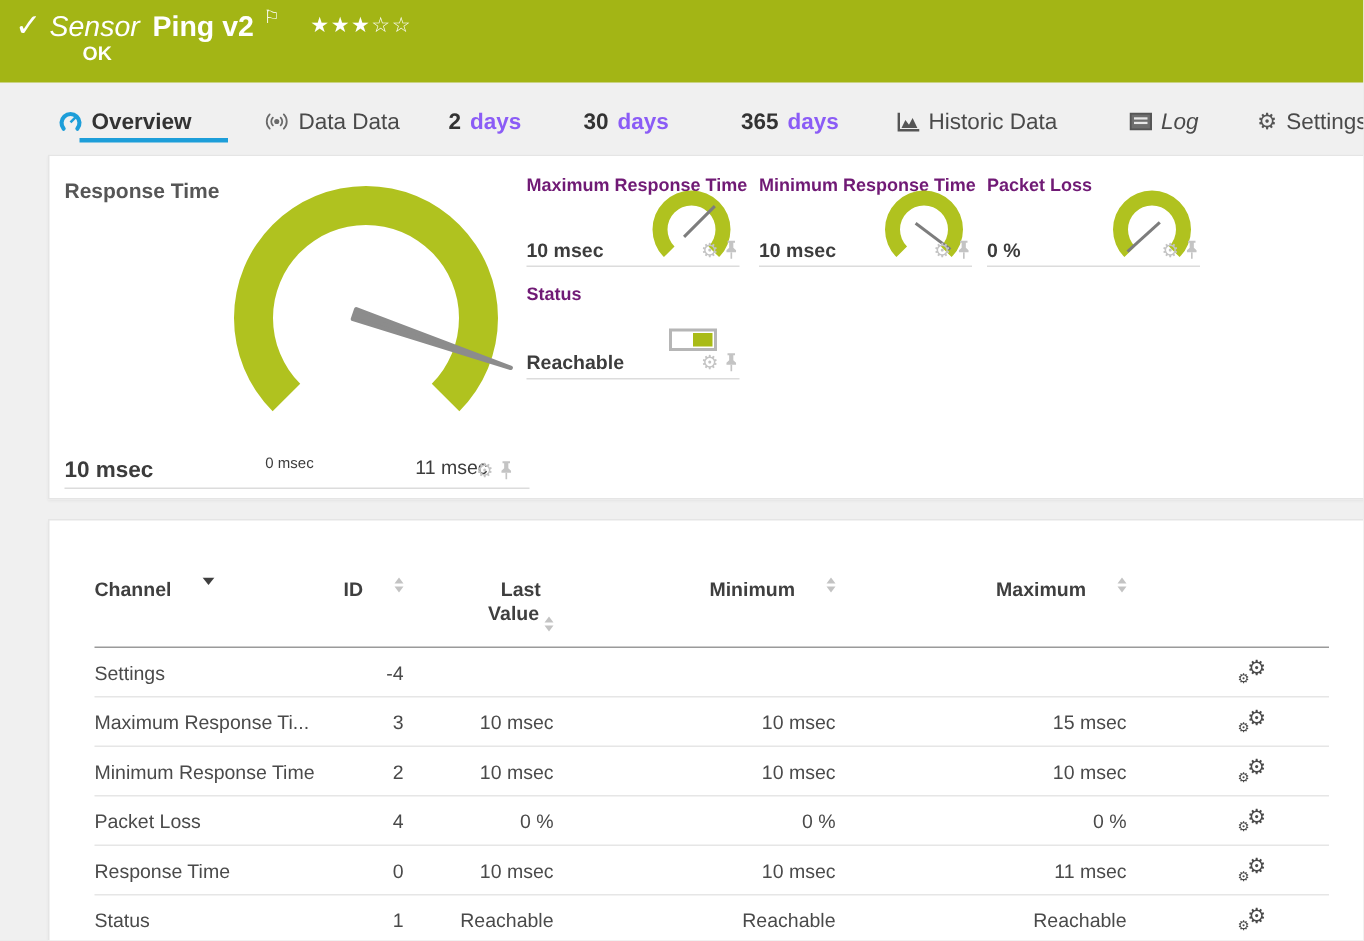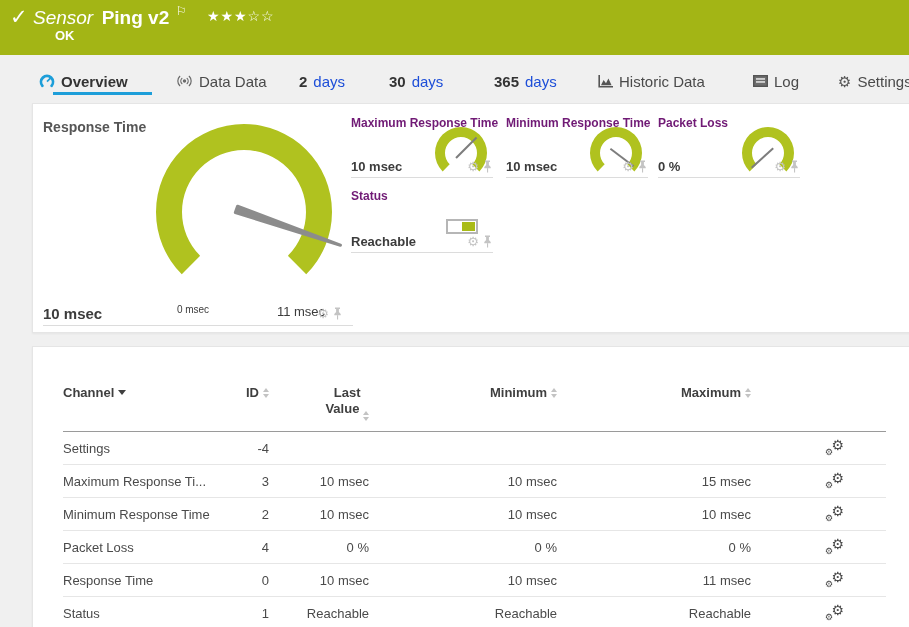--- a/index.html
+++ b/index.html
@@ -15,21 +15,21 @@
   .sensor-name { font-size:19px; font-weight:bold; margin-left:4px; }
   .flag-icon { font-size:12px; vertical-align:9px; margin-left:2px; }
   .stars { margin-left:16px; font-size:14px; letter-spacing:1px; vertical-align:3px; }
   .status-ok { position:absolute; left:55px; top:28px; font-size:13px; font-weight:bold; }
 
   
   .tabbar { position:absolute; left:0; top:55px; width:909px; height:48px; }
   .tab { position:absolute; top:14px; height:24px; display:flex; align-items:center; gap:6px;
          font-size:15px; color:#4a4a4a; cursor:pointer; white-space:nowrap; }
   .tab .num { font-weight:bold; color:#333; }
-  .tab .unit { color:#1d4ed8; }
+  .tab .unit { color:#8b5cf6;font-weight:bold; }
   .tab-underline { position:absolute; left:53px; top:37px; width:99px; height:3px; background:#1d9ed9; }
   .tab-gear-glyph { font-size:15px; color:#555; line-height:1; }
 
   
   .panel { position:absolute; background:#fff; border:1px solid #e5e5e5; box-shadow:0 1px 2px rgba(0,0,0,0.05); }
   .panel-overview { left:32px; top:103px; width:885px; height:230px; }
   .panel-table { left:32px; top:346px; width:885px; height:300px; }
 
   
   .primary-block { position:absolute; left:10px; top:10px; width:310px; height:212px; border-bottom:1px solid #dcdcdc; }
@@ -55,21 +55,21 @@
   .table-inner { padding:38px 30px 0 30px; }
   .thead { display:flex; align-items:flex-start; border-bottom:1px solid #9a9a9a; padding-bottom:10px; min-height:42px;
            font-size:13px; font-weight:bold; color:#3f3f3f; }
   .trow { display:flex; align-items:center; height:33px; border-bottom:1px solid #e6e6e6; font-size:13px; color:#4a4a4a; }
   .c-channel { width:150px; text-align:left; white-space:nowrap; overflow:hidden; }
   .c-id { width:56px; text-align:right; }
   .c-last { width:100px; text-align:right; }
   .c-min { width:188px; text-align:right; }
   .c-max { width:194px; text-align:right; }
   .c-gear { flex:1; text-align:right; padding-right:42px; }
-  .hcell { display:inline-flex; align-items:center; justify-content:flex-end; gap:4px; cursor:pointer; }
+  .hcell { display:inline-flex; align-items:flex-start; justify-content:flex-end; gap:21px; cursor:pointer; }
   .c-channel .hcell { justify-content:flex-start; }
   .stack { display:inline-block; text-align:center; line-height:16px; }
   .stack .l2 { white-space:nowrap; }
 
   .tri-down-dark { display:inline-block; width:0; height:0; border-left:4px solid transparent;
                    border-right:4px solid transparent; border-top:5px solid #3f3f3f; }
   .sort { display:inline-flex; flex-direction:column; gap:2px; }
   .sort .up { width:0;height:0;border-left:3.5px solid transparent;border-right:3.5px solid transparent;border-bottom:4px solid #c3c3c3; }
   .sort .dn { width:0;height:0;border-left:3.5px solid transparent;border-right:3.5px solid transparent;border-top:4px solid #c3c3c3; }
 
@@ -123,21 +123,21 @@
       <span class="num">365</span>
       <span class="unit">days</span>
     </div>
     <div class="tab" style="left:598px;">
       <svg width="15" height="13" viewBox="0 0 15 13">
         <path d="M1.2 0 V11.8 H15" stroke="#555" stroke-width="1.6" fill="none"></path>
         <path d="M3 10.3 L5.6 5 L8 8.2 L10.4 3.6 L13.6 10.3 Z" fill="#555"></path>
       </svg>
       <span>Historic Data</span>
     </div>
-    <div class="tab" style="left:753px;">
+    <div class="tab" style="left:753px;font-style:italic;">
       <svg width="15" height="12" viewBox="0 0 15 12">
         <rect x="0.7" y="0.7" width="13.6" height="10.6" fill="#6e6e6e" stroke="#555" stroke-width="1.4"></rect>
         <rect x="3" y="3.2" width="9" height="1.5" fill="#e8e8e8"></rect>
         <rect x="3" y="6.2" width="9" height="1.5" fill="#e8e8e8"></rect>
       </svg>
       <span>Log</span>
     </div>
     <div class="tab" style="left:838px;">
       <span class="tab-gear-glyph">⚙</span>
       <span>Settings</span>

